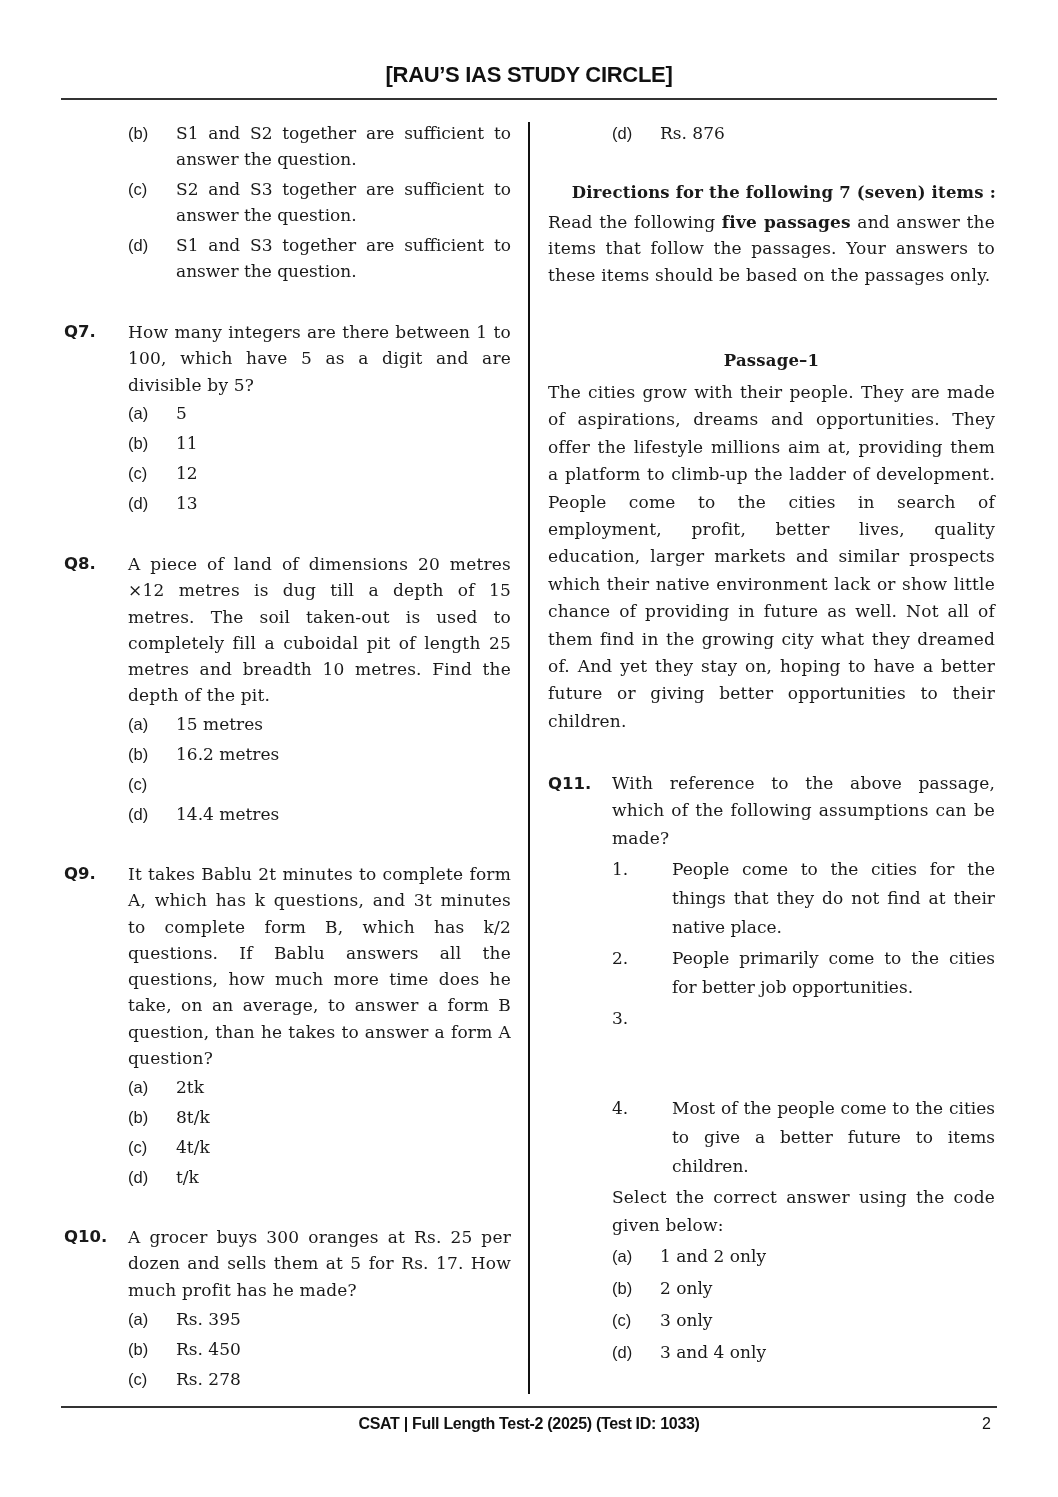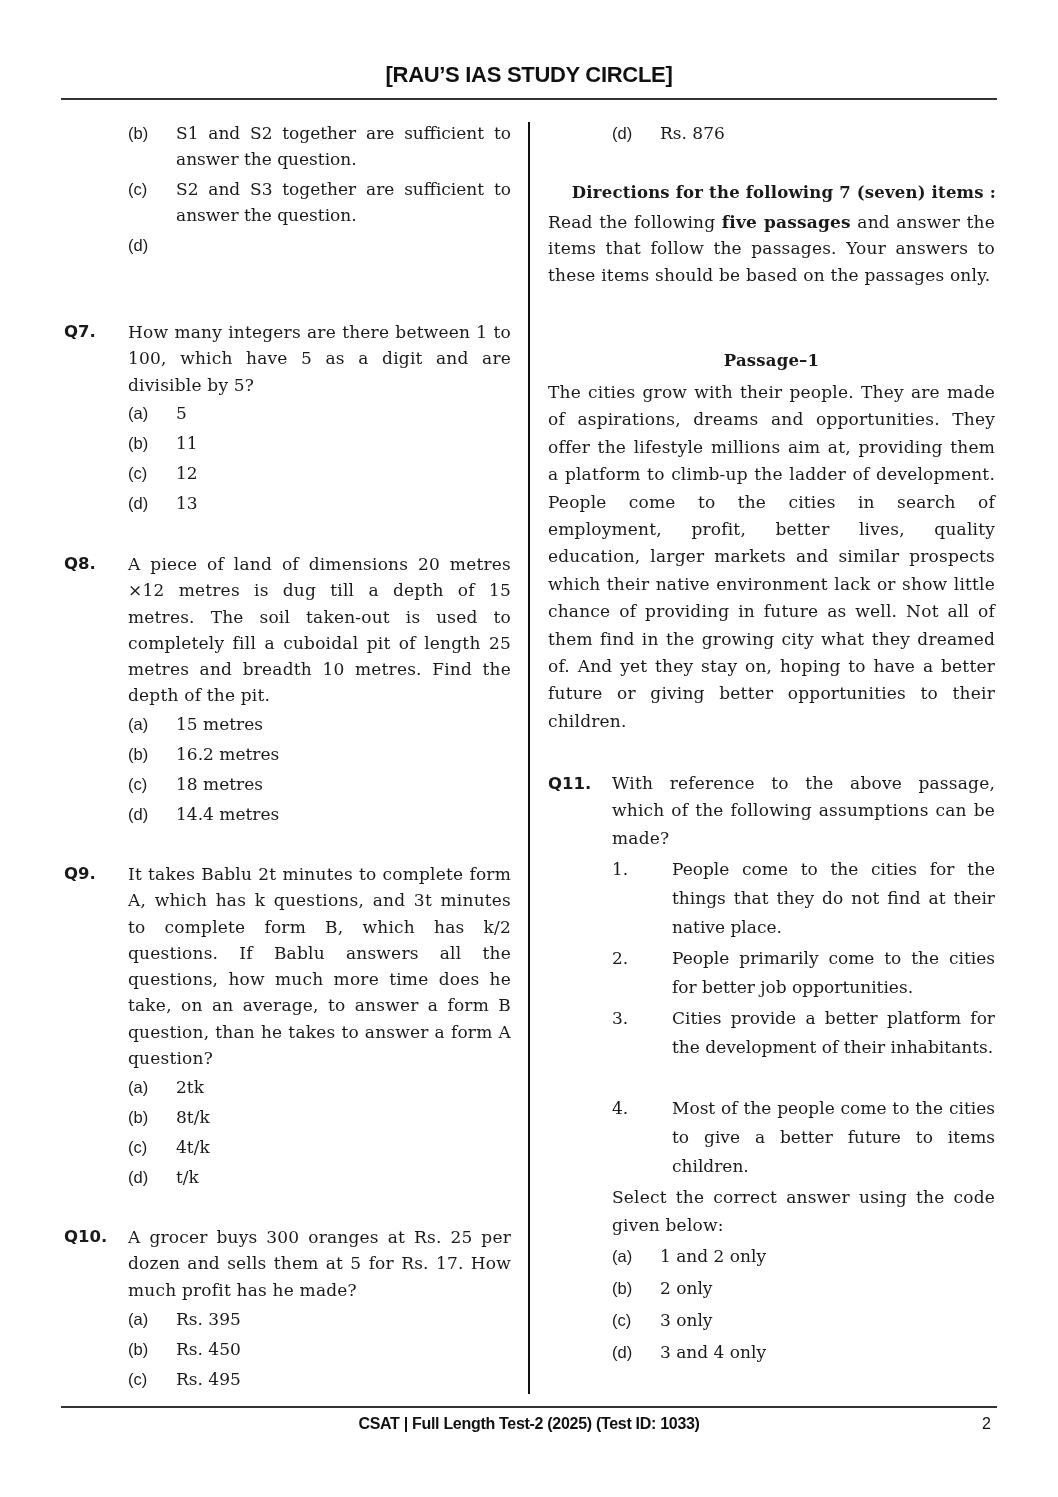--- a/index.html
+++ b/index.html
@@ -81,20 +81,21 @@
     <div class="opt" style="top:120px; left:128px; width:383px;">
       <span class="lbl">(b)</span>
       <span class="val">S1 and S2 together are sufficient to answer the question.</span>
     </div>
     <div class="opt" style="top:176px; left:128px; width:383px;">
       <span class="lbl">(c)</span>
       <span class="val">S2 and S3 together are sufficient to answer the question.</span>
     </div>
     <div class="opt" style="top:232px; left:128px; width:383px;">
       <span class="lbl">(d)</span>
+      <span class="val">S1 and S3 together are sufficient to answer the question.</span>
     </div>
   </div>
 
   <div>
     <span class="qnum" style="top:319px; left:64px;">Q7.</span>
     <p class="qtext txt just" style="top:319px; left:128px; width:383px;">How many integers are there between 1 to 100, which have 5 as a digit and are divisible by 5?</p>
     <div class="opt" style="top:400px; left:128px; width:383px;">
       <span class="lbl">(a)</span>
       <span class="val">5</span>
     </div>
@@ -118,21 +119,20 @@
     <div class="opt" style="top:711px; left:128px; width:383px;">
       <span class="lbl">(a)</span>
       <span class="val">15 metres</span>
     </div>
     <div class="opt" style="top:741px; left:128px; width:383px;">
       <span class="lbl">(b)</span>
       <span class="val">16.2 metres</span>
     </div>
     <div class="opt" style="top:771px; left:128px; width:383px;">
       <span class="lbl">(c)</span>
-      <span class="val">18 metres</span>
     </div>
     <div class="opt" style="top:801px; left:128px; width:383px;">
       <span class="lbl">(d)</span>
       <span class="val">14.4 metres</span>
     </div>
   </div>
 
   <div>
     <span class="qnum" style="top:861px; left:64px;">Q9.</span>
     <p class="qtext txt just" style="top:861px; left:128px; width:383px;">It takes Bablu 2t minutes to complete form A, which has k questions, and 3t minutes to complete form B, which has k/2 questions. If Bablu answers all the questions, how much more time does he take, on an average, to answer a form B question, than he takes to answer a form A question?</p>
@@ -160,21 +160,21 @@
     <div class="opt" style="top:1306px; left:128px; width:383px;">
       <span class="lbl">(a)</span>
       <span class="val">Rs. 395</span>
     </div>
     <div class="opt" style="top:1336px; left:128px; width:383px;">
       <span class="lbl">(b)</span>
       <span class="val">Rs. 450</span>
     </div>
     <div class="opt" style="top:1366px; left:128px; width:383px;">
       <span class="lbl">(c)</span>
-      <span class="val">Rs. 495</span>
+      <span class="val">Rs. 278</span>
     </div>
   </div>
 </section>
 
 <section>
 
   <div class="opt" style="top:120px; left:612px; width:383px;">
     <span class="lbl">(d)</span>
     <span class="val">Rs. 876</span>
   </div>
@@ -196,21 +196,20 @@
     <div class="numlist" style="top:855px; left:612px; width:383px;">
       <span class="n">1.</span>
       <span class="t">People come to the cities for the things that they do not find at their native place.</span>
     </div>
     <div class="numlist" style="top:944px; left:612px; width:383px;">
       <span class="n">2.</span>
       <span class="t">People primarily come to the cities for better job opportunities.</span>
     </div>
     <div class="numlist" style="top:1004px; left:612px; width:383px;">
       <span class="n">3.</span>
-      <span class="t">Cities provide a better platform for the development of their inhabitants.</span>
     </div>
     <div class="numlist" style="top:1094px; left:612px; width:383px;">
       <span class="n">4.</span>
       <span class="t">Most of the people come to the cities to give a better future to items children.</span>
     </div>
 
     <p class="qtext just" style="top:1183px; left:612px; width:383px; font-size:17px; line-height:28px; letter-spacing:0.2px;">Select the correct answer using the code given below:</p>
 
     <div class="opt" style="top:1243px; left:612px; width:383px;">
       <span class="lbl">(a)</span>

